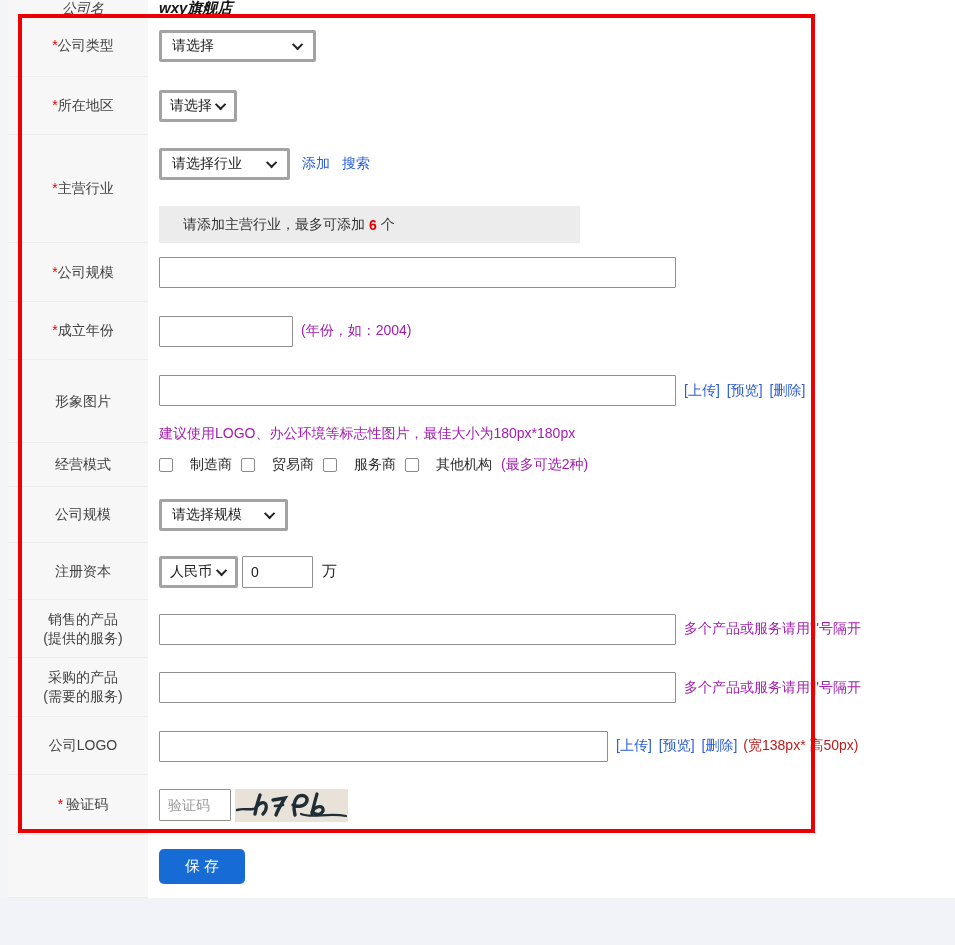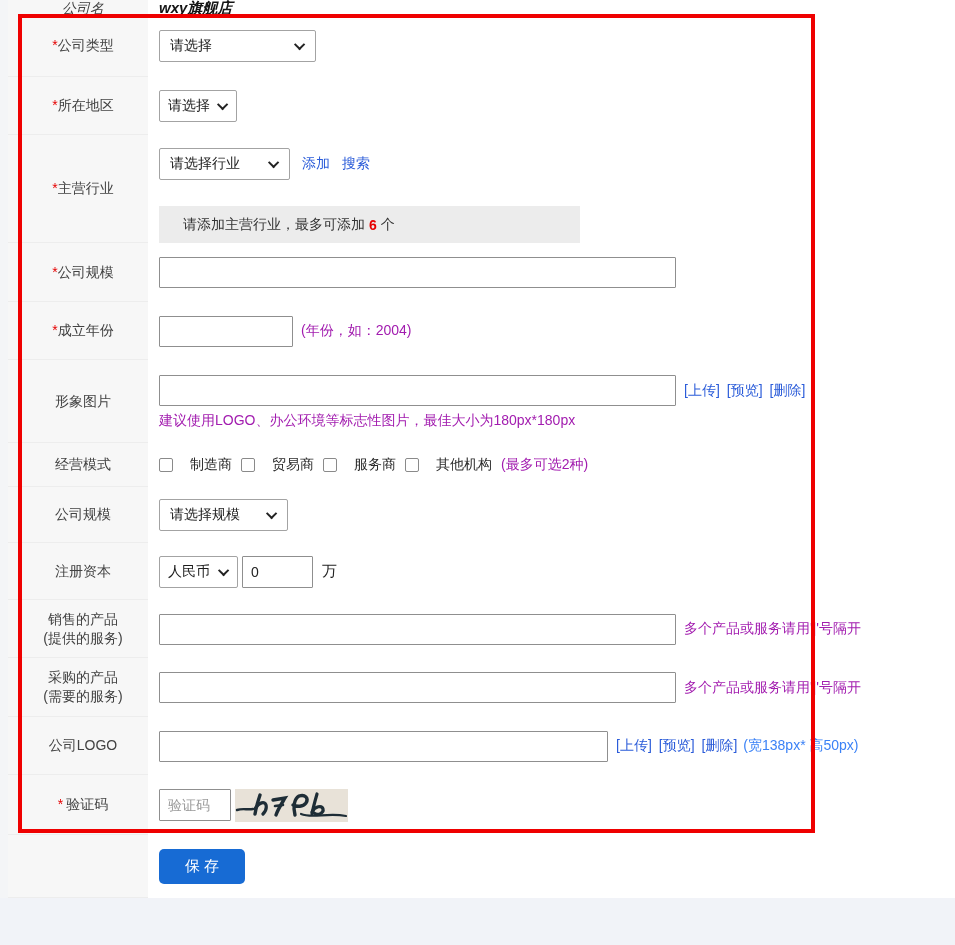--- a/index.html
+++ b/index.html
@@ -8,52 +8,52 @@
   .left-gutter { position:absolute; left:0; top:0; width:8px; height:898px; background:#f4f5f7; }
   .top-divider { position:absolute; left:693px; top:0; width:177px; height:3px; background:#54545c; }
   .form { position:absolute; left:8px; top:0; width:940px; }
   .row { display:flex; width:100%; }
   .cell-label {
     width:140px; flex:0 0 140px; background:#f7f7f7; border-bottom:1px solid #ededed;
     display:flex; align-items:center; justify-content:center; text-align:center;
     font-size:14px; color:#424242; line-height:1.35; padding-left:10px;
   }
   .cell-content { flex:1; padding-left:11px; display:flex; align-items:center; background:#fff; }
-  .cell-content.col { flex-direction:column; align-items:flex-start; justify-content:flex-start; }
+  .cell-content.col { flex-direction:column; align-items:flex-start; justify-content:space-between; }
   .req { color:#e60000; }
   .req-sp { margin-right:3px; }
 
   .hdr-row { height:14px; overflow:hidden;font-style:italic; }
   .hdr-row .cell-label, .hdr-row .cell-content { align-items:flex-end; border-bottom:none; }
   .hdr-row .inner { transform:translateY(4px); }
   .company-name-val { font-weight:bold; color:#151515; font-size:15px; }
 
   .row-company-type{height:63px} .row-region{height:58px} .row-industry{height:108px}
   .row-scope{height:59px} .row-year{height:58px} .row-image{height:83px}
   .row-model{height:44px} .row-size{height:56px} .row-capital{height:57px}
   .row-sold{height:58px} .row-purchased{height:59px} .row-logo{height:58px}
   .row-captcha{height:60px} .row-save{height:63px}
 
   .sel {
-    height:32px; border:1px solid #a3a3a3; border-radius:2px; background:#fff;
+    height:32px; border:3px solid #a3a3a3; border-radius:2px; background:#fff;
     display:flex; align-items:center; justify-content:space-between;
     font-size:14px; color:#1c1c1c; padding:0 10px; cursor:default;
   }
   .chev { width:8px; height:8px; border-left:2px solid #222; border-bottom:2px solid #222;
     transform:rotate(-45deg) translateY(-2px); margin-left:12px; flex:0 0 auto; }
   .ipt {
     height:31px; border:1px solid #8f8f8f; border-radius:1px; background:#fff;
     font-size:14px; color:#222; padding:0 8px; font-family:inherit; outline:none;
   }
   .ipt::placeholder { color:#9a9a9a; }
 
   .link { color:#2b5cd9; font-size:14px; text-decoration:none; cursor:pointer; }
   .links { display:flex; gap:7px; margin-left:8px; white-space:nowrap; }
   .hint-green { color:#a21caf; font-size:14px; white-space:nowrap; }
-  .note-black { color:#3b82f6; font-size:14px; white-space:nowrap; }
+  .note-black { color:#b91c1c; font-size:14px; white-space:nowrap; }
 
   .industry-top { display:flex; align-items:center; margin-top:13px; }
   .industry-notice {
     margin-top:26px; width:421px; height:39px; background:#ececec;
     display:flex; align-items:center; padding-left:24px; font-size:14px; color:#333;
   }
   .cnt-red { color:#e60000; font-weight:bold; margin:0 4px; }
 
   .image-top { display:flex; align-items:center; margin-top:15px; width:100%; }
   .image-hint { margin-top:6px; }

